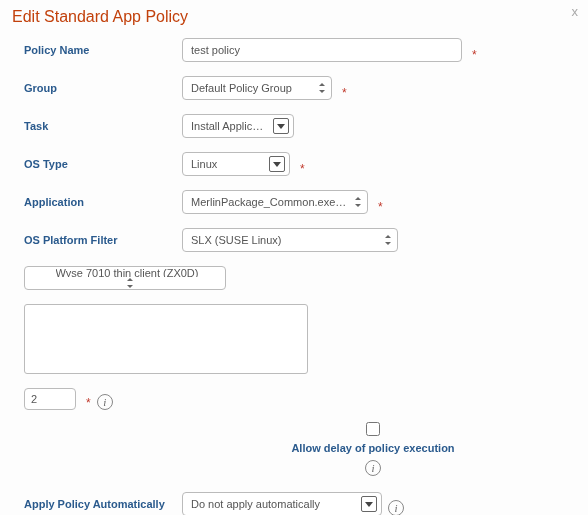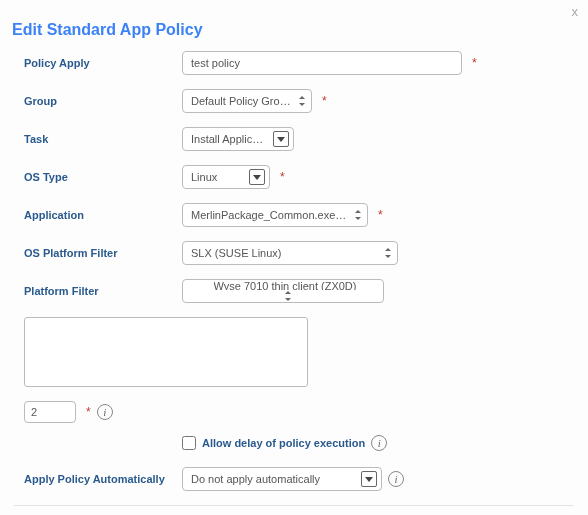--- a/index.html
+++ b/index.html
@@ -7,23 +7,23 @@
   font-family: Arial, Helvetica, sans-serif;
   font-size: 11px;
   color: #333;
   background: #fdfdfd;
   width: 588px;
   height: 515px;
   position: relative;
 }
 .dialog-title {
   font-size: 16px;
-  color: #3b82f6;
-  padding: 21px 16px 12px 12px;
-  font-weight: bold;
+  color: #c2410c;
+  padding: 8px 16px 12px 12px;
+  font-weight: normal;
 }
 .close-x {
   position: absolute;
   top: 4px;
   right: 10px;
   color: #aaa;
   font-size: 13px;
   cursor: pointer;
 }
 .form {
@@ -36,21 +36,21 @@
 }
 .row.tight { margin-bottom: 12px; }
 .label {
   width: 158px;
   flex-shrink: 0;
   color: #2a5a8d;
   font-weight: bold;
   font-size: 11px;
   padding-top: 6px;
 }
-.control { display: flex; align-items: center; gap: 6px; }
+.control { display: flex; align-items: flex-end; gap: 6px; }
 .req { color: #c0392b; font-size: 12px; margin-left: 4px; }
 input[type="text"].wide {
   width: 280px;
   height: 24px;
   border: 1px solid #bbb;
   border-radius: 4px;
   padding: 2px 8px;
   font-size: 11px;
   color: #555;
 }
@@ -119,22 +119,22 @@
   height: 16px;
   border: 1px solid #666;
   border-radius: 2px;
 }
 .caret-down {
   width: 0; height: 0;
   border-left: 4px solid transparent;
   border-right: 4px solid transparent;
   border-top: 5px solid #444;
 }
-.w130 { width: 130px; }
-.w88  { width: 88px; }
+.w130 { width: 150px; }
+.w88  { width: 108px; }
 .w112 { width: 112px; }
 .w186 { width: 186px; }
 .w178 { width: 216px; }
 .w202 { width: 202px; flex-direction: column; }
 .w168 { width: 200px; }
 .info-icon {
   width: 16px; height: 16px;
   border: 1px solid #888;
   border-radius: 50%;
   display: inline-flex;
@@ -146,20 +146,21 @@
   line-height: 1;
   cursor: pointer;
 }
 .checkbox-row {
   display: flex;
   align-items: center;
   gap: 6px;
   margin-left: 158px;
   margin-top: 4px;
   margin-bottom: 16px;
+  flex-direction: column;
 }
 .checkbox-row input[type="checkbox"] {
   width: 14px; height: 14px;
 }
 .checkbox-row label {
   color: #2a5a8d;
   font-weight: bold;
   font-size: 11px;
 }
 .divider {
@@ -185,21 +186,21 @@
 </head>
 <body>
 
 <div class="close-x">x</div>
 
 <div class="dialog-title">Edit Standard App Policy</div>
 
 <div class="form">
 
   <div class="row">
-    <div class="label">Policy Apply</div>
+    <div class="label">Policy Name</div>
     <div class="control">
       <input type="text" class="wide" value="test policy" style="">
       <span class="req">*</span>
     </div>
   </div>
 
   <div class="row">
     <div class="label">Group</div>
     <div class="control">
       <div class="sel w130">
@@ -250,21 +251,20 @@
     <div class="label">OS Platform Filter</div>
     <div class="control">
       <div class="sel w178">
         <span class="txt">SLX (SUSE Linux)</span>
         <span class="caret caret-double"></span>
       </div>
     </div>
   </div>
 
   <div class="row">
-    <div class="label">Platform Filter</div>
     <div class="control">
       <div class="sel w202">
         <span class="txt">Wyse 7010 thin client (ZX0D)</span>
         <span class="caret caret-double"></span>
       </div>
     </div>
   </div>
 
   <div class="row">
     <div class="control">

